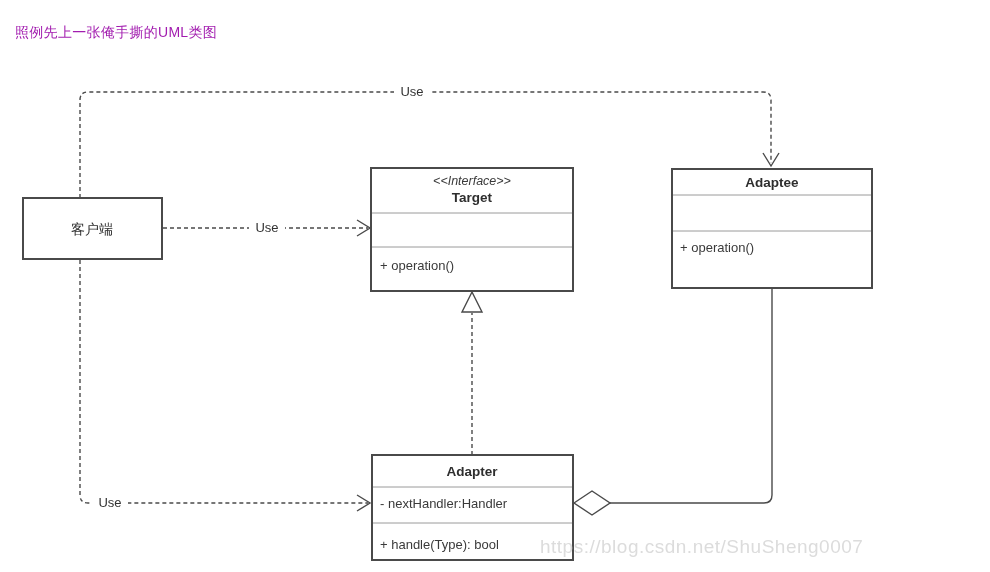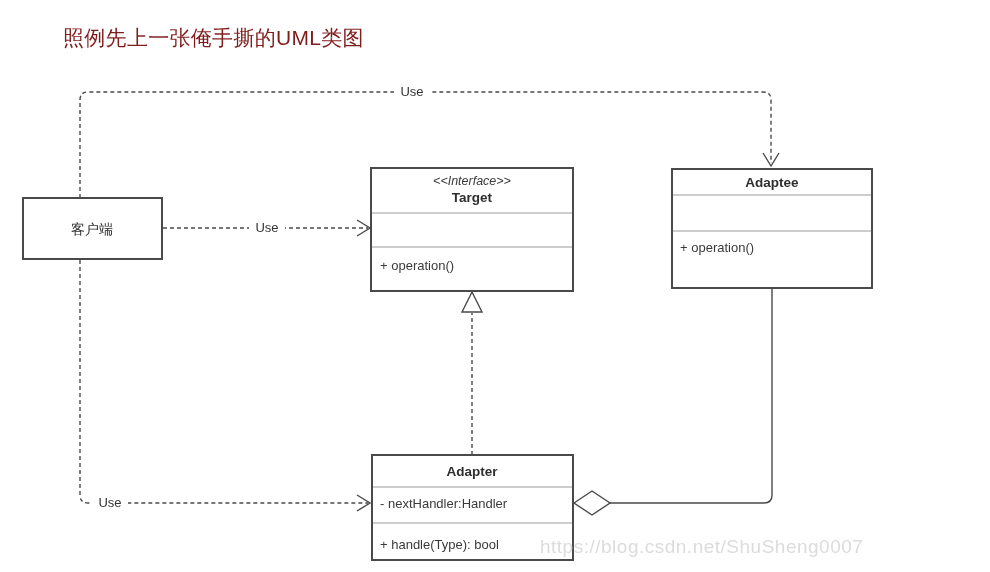--- a/index.html
+++ b/index.html
@@ -1,19 +1,19 @@
 <!DOCTYPE html>
 <html><head>
 <meta charset="utf-8">
 <style>
   html,body{margin:0;padding:0;background:#ffffff;}
   body{width:990px;height:572px;position:relative;overflow:hidden;
        font-family:"Liberation Sans",sans-serif;}
-  .page-title{position:absolute;left:15px;top:24px;font-size:21px;color:#7f1d1d;
-       letter-spacing:0.3px;margin-left:48px;}
+  .page-title{position:absolute;left:15px;top:24px;font-size:14px;color:#a21caf;
+       letter-spacing:0.3px;}
   svg{position:absolute;left:0;top:0;}
   .box{fill:#ffffff;stroke:#4a4a4a;stroke-width:2;}
   .divline{stroke:#9a9a9a;stroke-width:1;}
   .cname{font-size:13.5px;font-weight:bold;fill:#2e2e2e;text-anchor:middle;}
   .cjkname{font-size:14px;fill:#2e2e2e;text-anchor:middle;}
   .stereo{font-size:12.5px;font-style:italic;fill:#3a3a3a;text-anchor:middle;}
   .member{font-size:13px;fill:#3a3a3a;}
   .dashed{stroke:#4a4a4a;stroke-width:1.4;stroke-dasharray:4 3;fill:none;}
   .solid{stroke:#4a4a4a;stroke-width:1.4;fill:none;}
   .openarrow{stroke:#4a4a4a;stroke-width:1.4;fill:none;stroke-linejoin:miter;}

